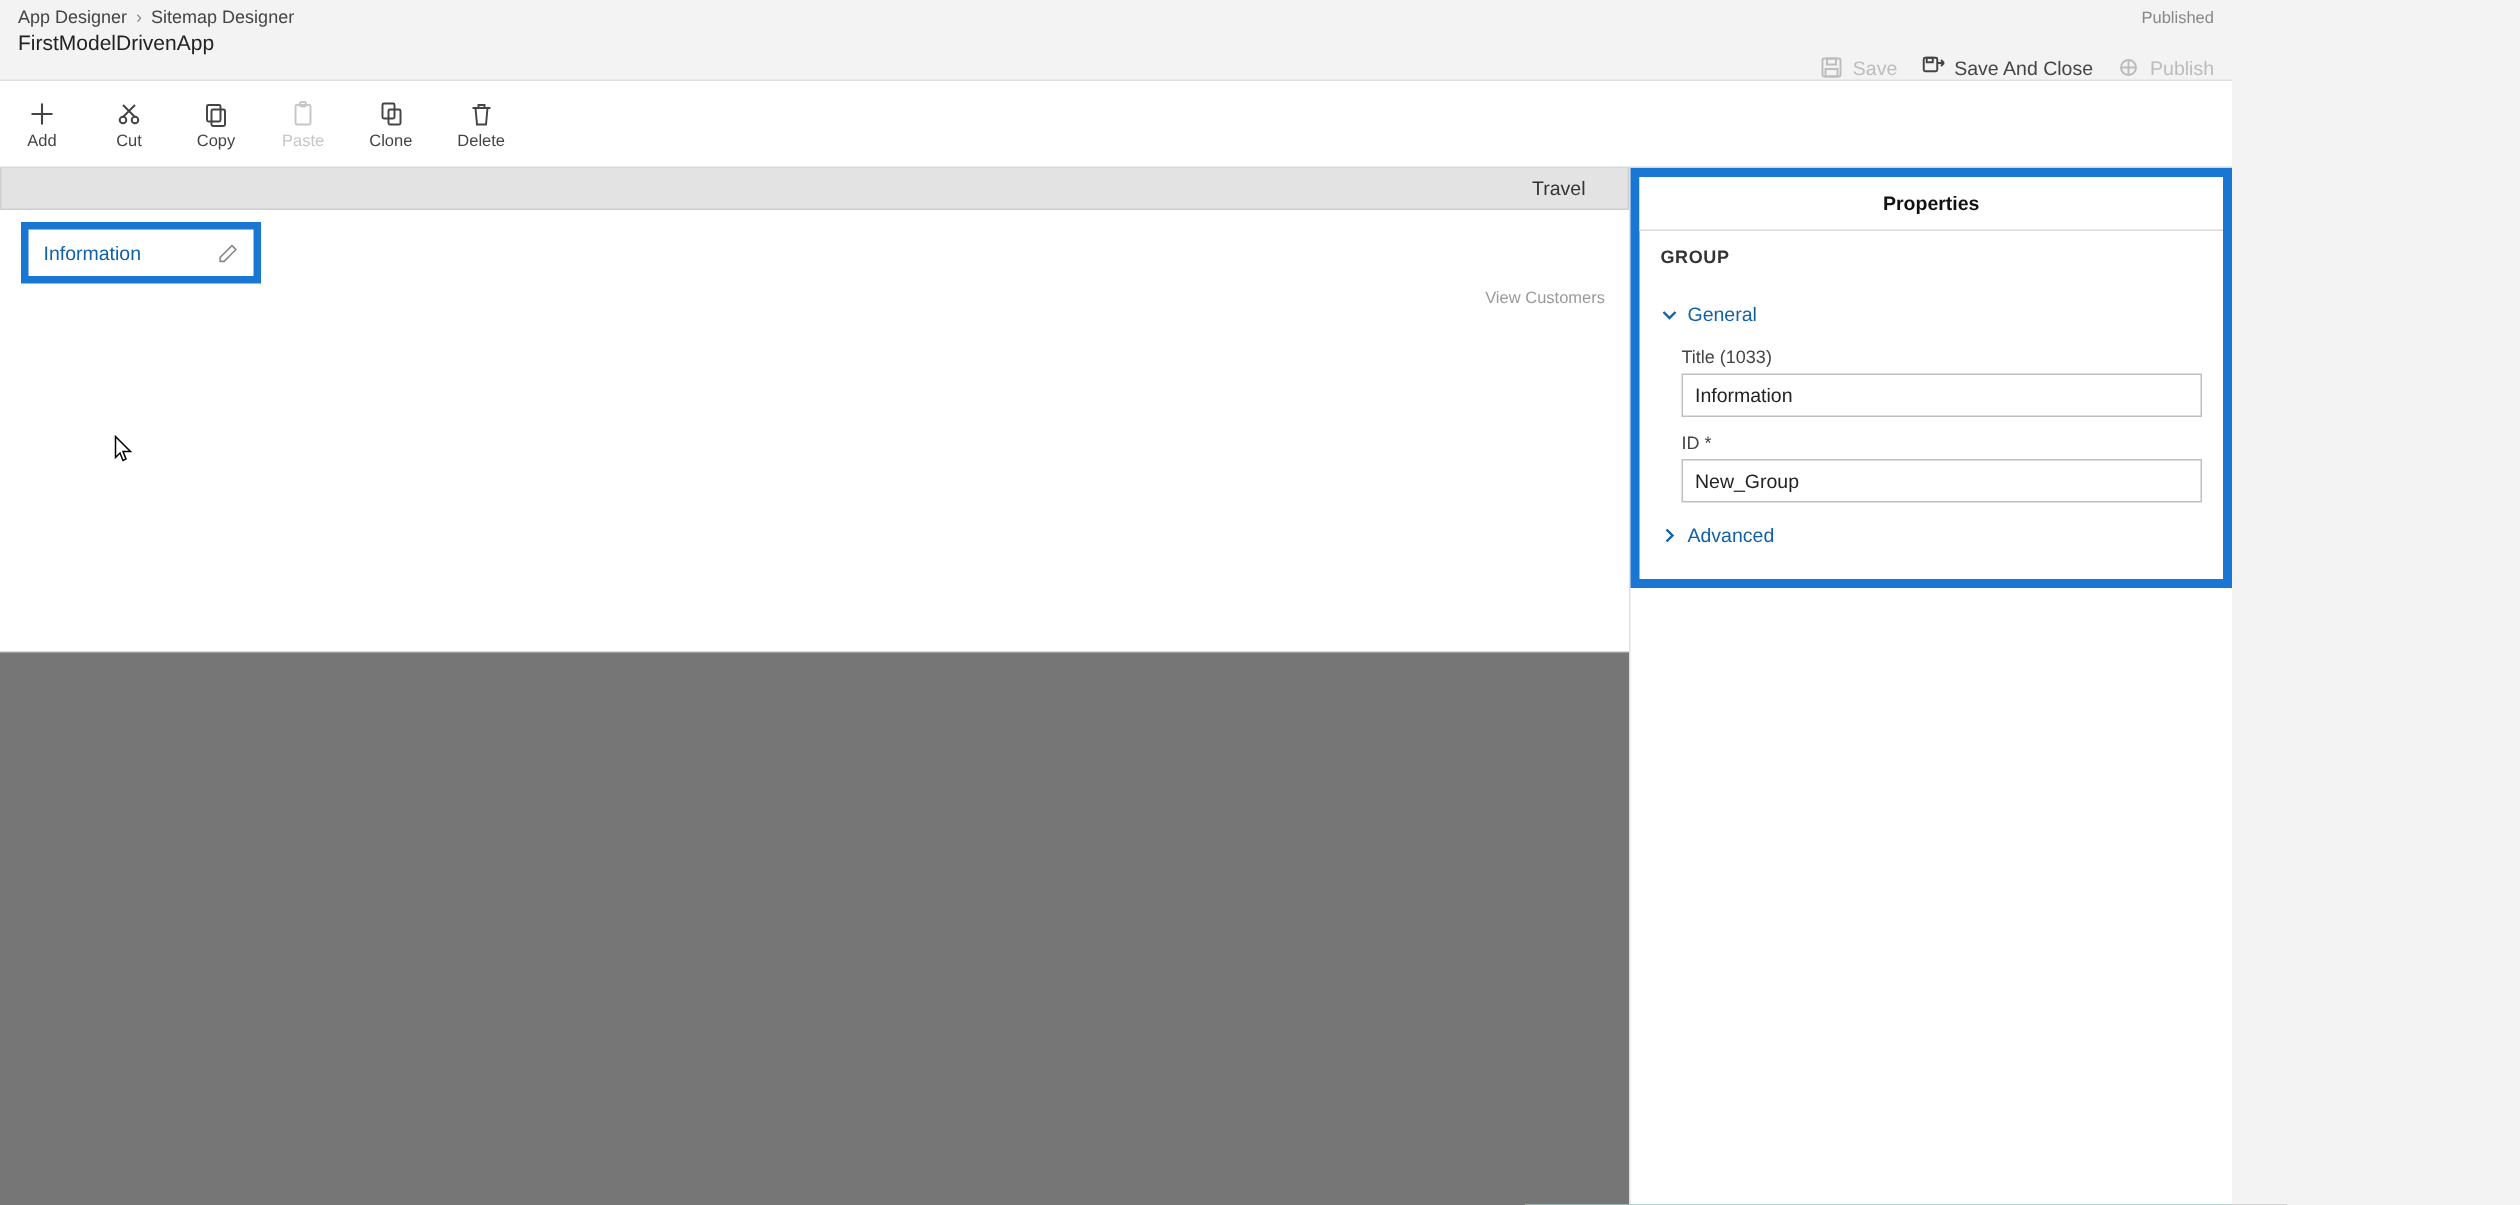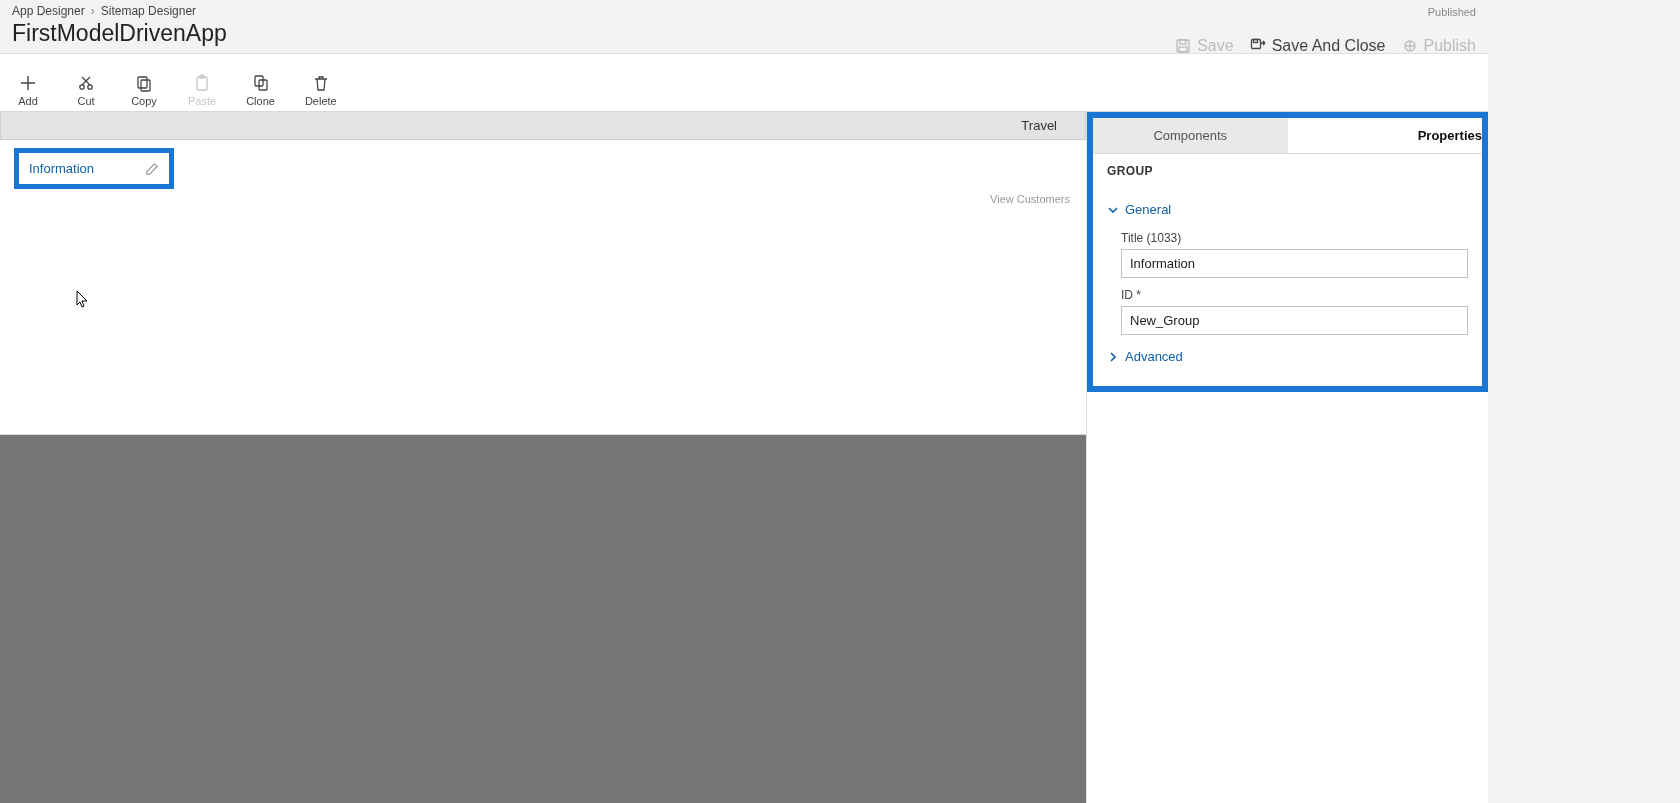--- a/index.html
+++ b/index.html
@@ -5,31 +5,31 @@
   * { box-sizing: border-box; margin: 0; padding: 0; font-family: "Segoe UI", Arial, sans-serif; }
   html, body { width: 100%; height: 100%; background: #f3f3f3; }
   .root { width: 1488px; height: 803px; background: #14b8a6; position: relative; overflow: hidden; }
 
   
   .header-bar { height: 54px; background: #f3f3f3; border-bottom: 1px solid #e1e1e1; padding: 4px 12px 0 12px; display: flex; justify-content: space-between; }
   .header-left { display: flex; flex-direction: column; gap: 2px; }
   .breadcrumb { display: flex; align-items: center; gap: 6px; font-size: 12px; color: #444; }
   .breadcrumb .bc-item { cursor: pointer; }
   .breadcrumb .bc-sep { color: #888; }
-  .app-title { font-size: 23px; color: #222; }
+  .app-title { font-size: 14px; color: #222; }
   .header-right { display: flex; flex-direction: column; align-items: flex-end; gap: 19px; }
   .status-label { font-size: 11px; color: #888; margin-top:2px; }
-  .actions { display: flex; gap: 16px; align-items: center; font-size: 16px; }
+  .actions { display: flex; gap: 16px; align-items: center; font-size: 13px; }
   .action-btn { display: flex; align-items: center; gap: 6px; cursor: pointer; color: #444; }
   .action-btn.disabled { color: #bcbcbc; cursor: default; }
   .icon { width: 16px; height: 16px; display: inline-block; }
   .icon svg { width: 100%; height: 100%; }
 
   
-  .toolbar { height: 58px; border-bottom: 1px solid #d9d9d9; background: #fff; display: flex; align-items: flex-end; padding: 0 8px; gap: 18px; }
+  .toolbar { height: 58px; border-bottom: 1px solid #d9d9d9; background: #fff; display: flex; align-items: center; padding: 0 8px; gap: 18px; }
   .tool-btn { display: flex; flex-direction: column; align-items: center; gap: 2px; font-size: 11px; color: #444; cursor: pointer; padding: 4px 6px; min-width: 40px; }
   .tool-btn.disabled { color: #c6c6c6; cursor: default; }
   .tool-btn .icon { width: 20px; height: 20px; }
 
   
   .main { display: flex; width: 100%; height: calc(100% - 54px - 58px); }
   .canvas { flex: 1; background: #767676; position: relative; border-right: none; text-align: right; }
   .area-head { background: #e3e3e3; border: 1px solid #d0d0d0; border-top: none; padding: 6px 28px; font-size: 13px; color: #333; }
   .group-row { background: #fff; padding: 8px 14px 18px 14px; min-height: 100px; }
   .group-chip { width: 160px; border: 5px solid #1976d2; background: #fff; padding: 0; }
@@ -41,21 +41,21 @@
   .canvas-bottom-pad { height: 195px; background:#fff; border-bottom:1px solid #d9d9d9;}
   .canvas-stack { position:relative; height:100%; display:flex; flex-direction:column;}
   .canvas-fill { flex:1; background:#767676;}
 
   
   .right-panel { width: 402px; background: #fff; border-left: 1px solid #e1e1e1; display: flex; flex-direction: column; }
   .right-highlight { border: 6px solid #1976d2; padding-bottom: 12px; }
   .panel-tabs { display: flex; }
   .panel-tab { flex: 1; text-align: center; padding: 10px 0; font-size: 13px; border-bottom: 1px solid #d9d9d9; cursor: pointer; }
   .panel-tab.inactive { background: #e9e9e9; color: #555; }
-  .panel-tab.active { background: #fff; color: #111; font-weight: 600; text-align: right; }
+  .panel-tab.active { background: #fff; color: #111; font-weight: 600; }
   .panel-body { padding: 10px 14px 6px 14px; }
   .panel-group-label { font-size: 12px; font-weight: 600; letter-spacing: .4px; color: #333; margin-bottom: 20px; }
   .section-head { display: flex; align-items: center; gap: 6px; color: #1160a8; font-size: 13px; cursor: pointer; padding: 4px 0; }
   .section-head.collapsed { color: #1160a8; }
   .chev { width: 12px; height: 12px; }
   .form-row { margin: 10px 0 0 14px; }
   .form-label { font-size: 12px; color: #444; margin-bottom: 4px; display:block;}
   .form-input { width: 100%; border: 1px solid #bfbfbf; background: #fff; font-size: 13px; padding: 6px 8px; color: #222; outline: none; }
 </style>
 </head>
@@ -189,21 +189,20 @@
       <div class="cursor">
         <svg viewBox="0 0 14 18">
             <path d="M1 1l0 14 3-3 2 5 2-1-2-5 5 0z" fill="#fff" stroke="#000" stroke-width="1"></path>
           </svg>
       </div>
     </div>
 
     <div class="right-panel">
       <div class="right-highlight">
         <div class="panel-tabs">
-          <div class="panel-tab inactive">Components</div>
           <div class="panel-tab active">Properties</div>
         </div>
         <div class="panel-body">
           <div class="panel-group-label">GROUP</div>
 
           <div class="section-head">
             <span class="chev">
               <svg viewBox="0 0 12 12" stroke="currentColor" fill="none" stroke-width="1.6">
                   <path d="M2 4l4 4 4-4"></path>
                 </svg>

